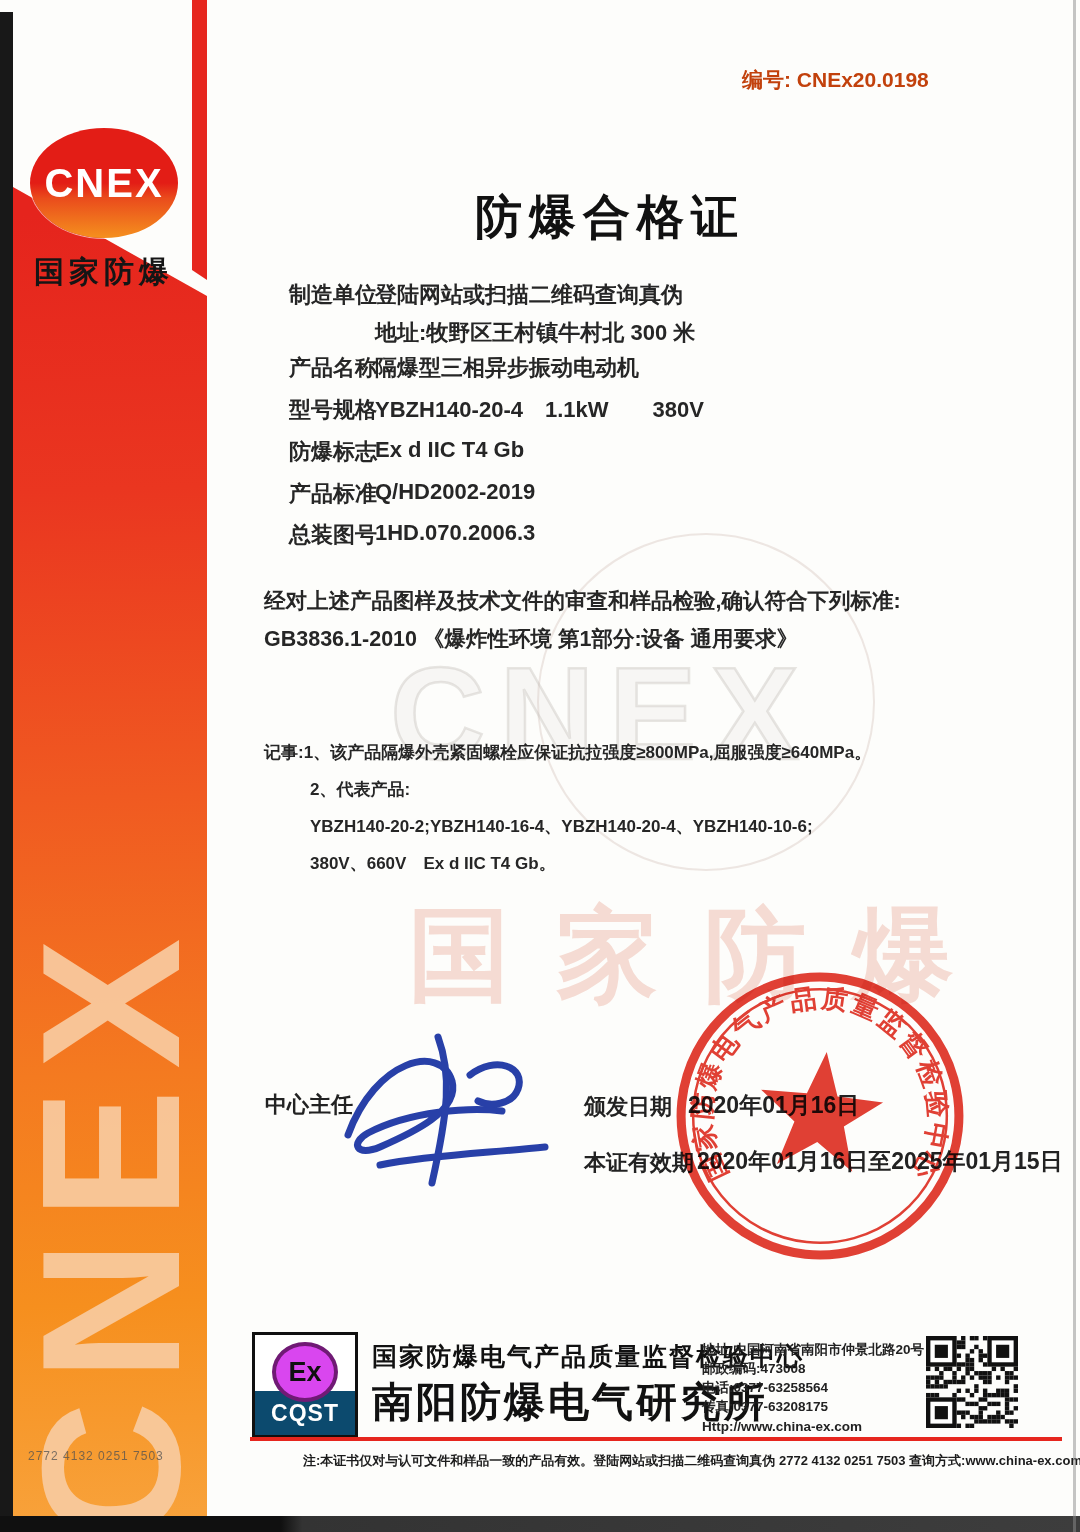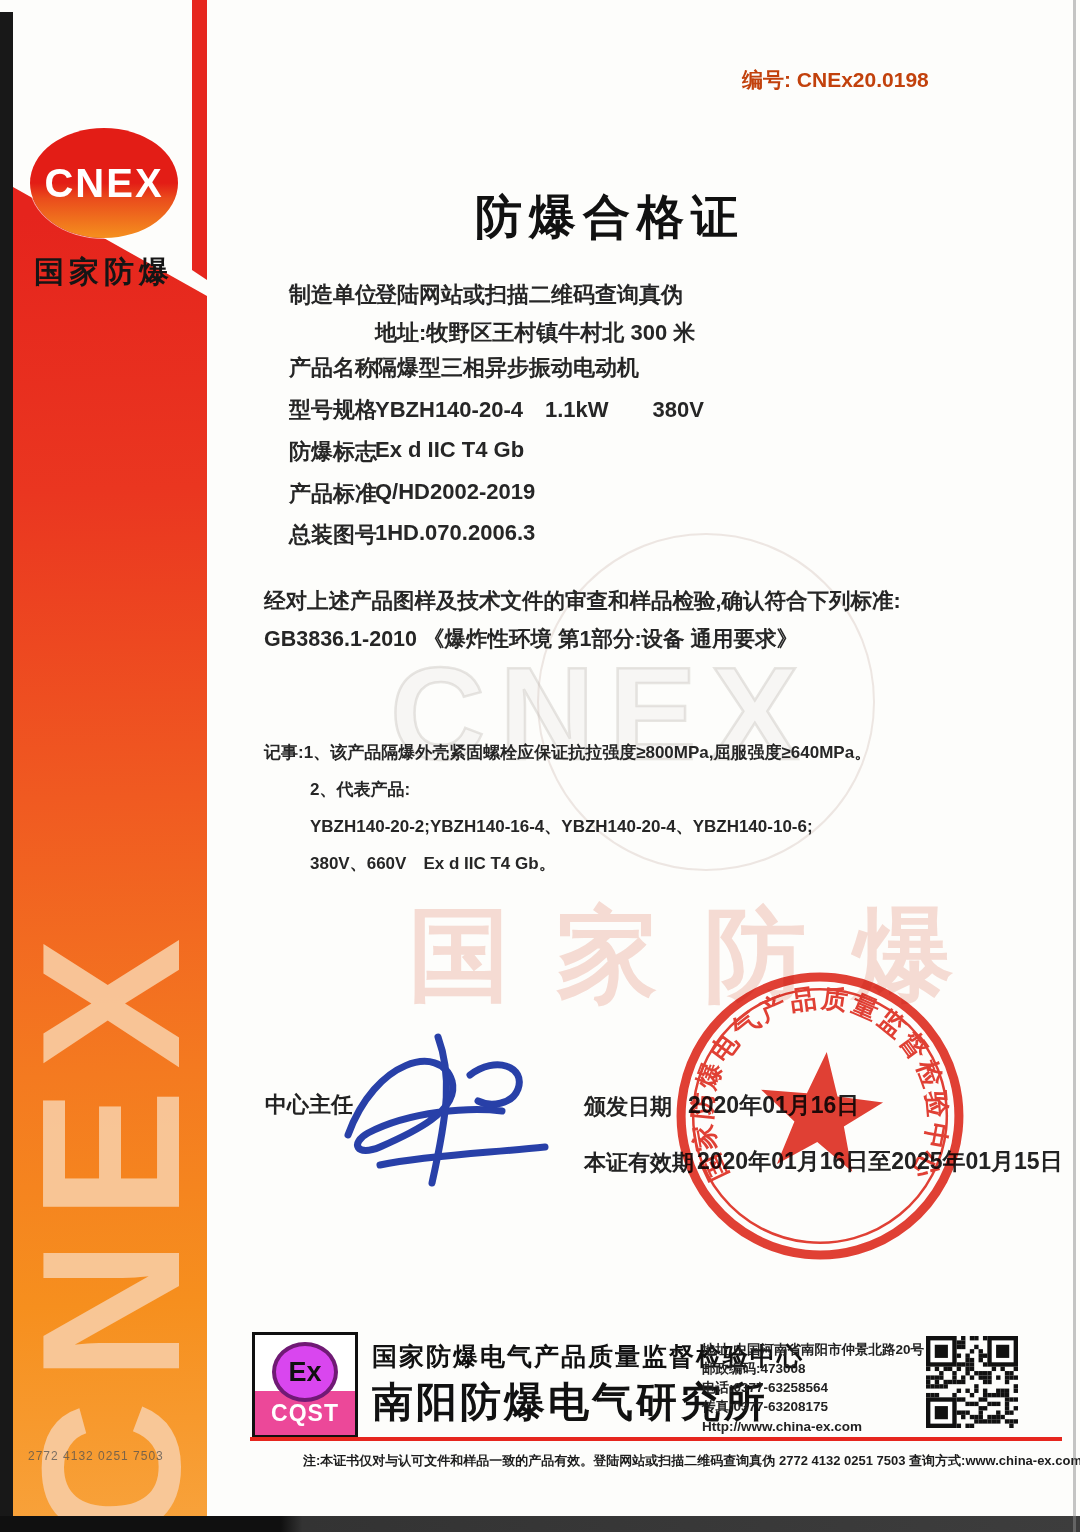--- a/index.html
+++ b/index.html
@@ -48,21 +48,21 @@
   .director-label{position:absolute;left:265px;top:1090px;font-size:22px;font-weight:600;z-index:2;}
   .signature{position:absolute;left:320px;top:1015px;width:240px;height:175px;z-index:4;}
   .issue-label{position:absolute;left:584px;top:1092px;font-size:22px;font-weight:600;z-index:2;}
   .issue-value{position:absolute;left:688px;top:1090px;font-size:23px;font-weight:600;z-index:2;white-space:nowrap;}
   .valid-label{position:absolute;left:584px;top:1148px;font-size:22px;font-weight:600;z-index:2;}
   .valid-value{position:absolute;left:697px;top:1146px;font-size:23px;font-weight:600;z-index:2;white-space:nowrap;}
   .stamp{position:absolute;left:664px;top:960px;width:312px;height:312px;transform:rotate(6deg);
         mix-blend-mode:multiply;opacity:.9;z-index:5;}
   
   .exlogo{position:absolute;left:252px;top:1332px;width:100px;height:100px;border:3px solid #101010;background:#fff;z-index:2;}
-  .exlogo-bottom{position:absolute;left:0;bottom:0;width:100%;height:44%;background:#ec4899;color:#fff;
+  .exlogo-bottom{position:absolute;left:0;bottom:0;width:100%;height:44%;background:#0c4a6e;color:#fff;
         display:flex;align-items:center;justify-content:center;font-size:23px;font-weight:700;letter-spacing:1px;}
   .exlogo-circle{position:absolute;left:50%;top:7px;transform:translateX(-50%);width:58px;height:52px;
         border:4px solid #701a75;border-radius:50%;background:#d946ef;display:flex;align-items:center;justify-content:center;
         font-size:27px;font-weight:700;color:#101010;z-index:2;}
   .org{position:absolute;left:372px;top:1340px;z-index:2;white-space:nowrap;}
   .org-line1{font-size:25px;font-weight:700;letter-spacing:2px;color:#111;}
   .org-line2{font-size:41px;font-weight:700;letter-spacing:3px;color:#111;margin-top:2px;}
   .contact{position:absolute;left:702px;top:1340px;font-size:13.5px;line-height:1.42;color:#222;font-weight:600;z-index:2;white-space:nowrap;}
   .qr{position:absolute;left:926px;top:1336px;width:92px;height:92px;z-index:2;}
   .redline{position:absolute;left:250px;top:1437px;width:812px;height:4px;background:#e6261e;z-index:2;}

